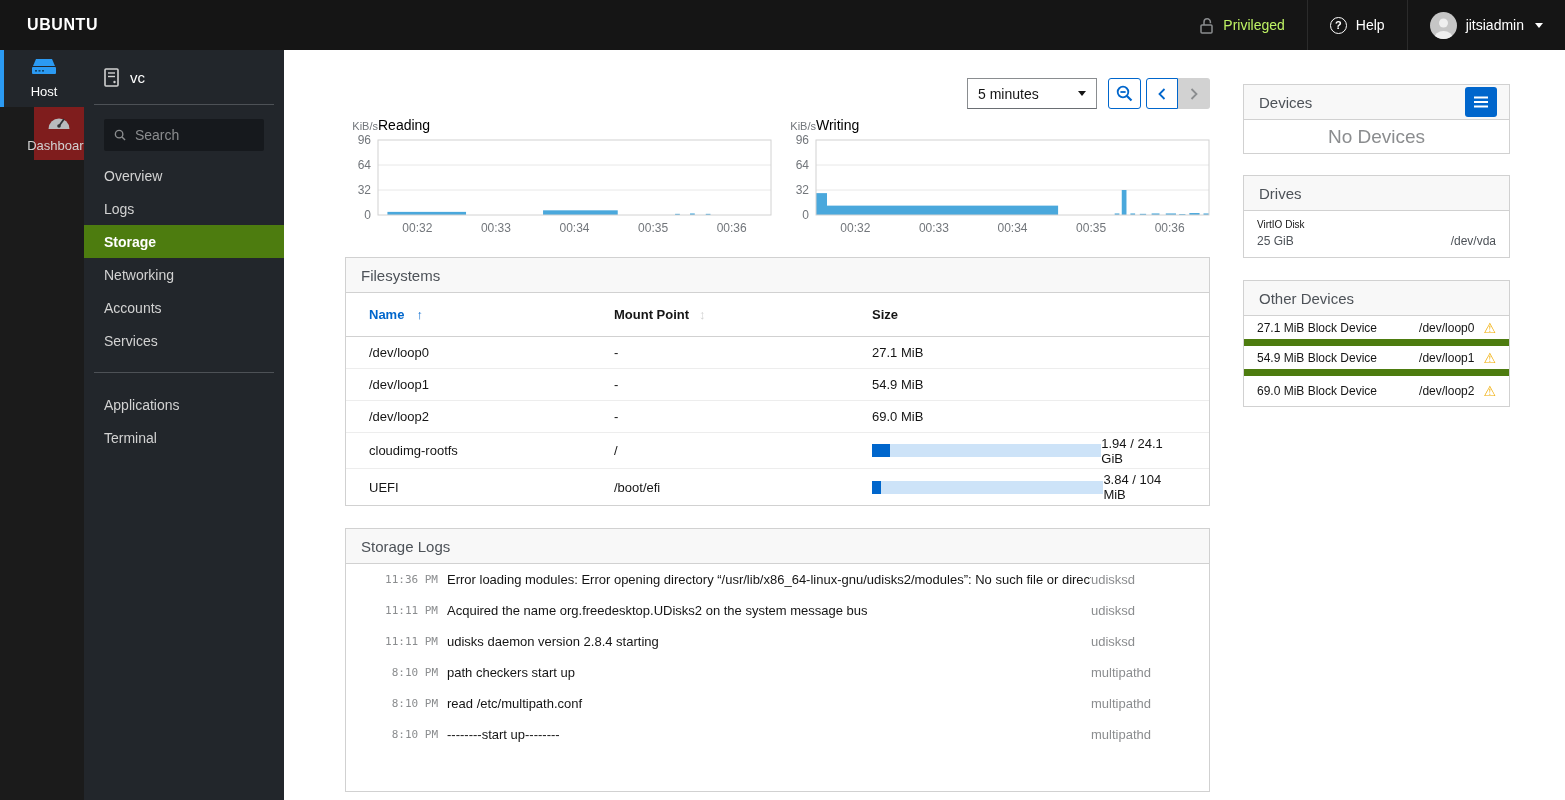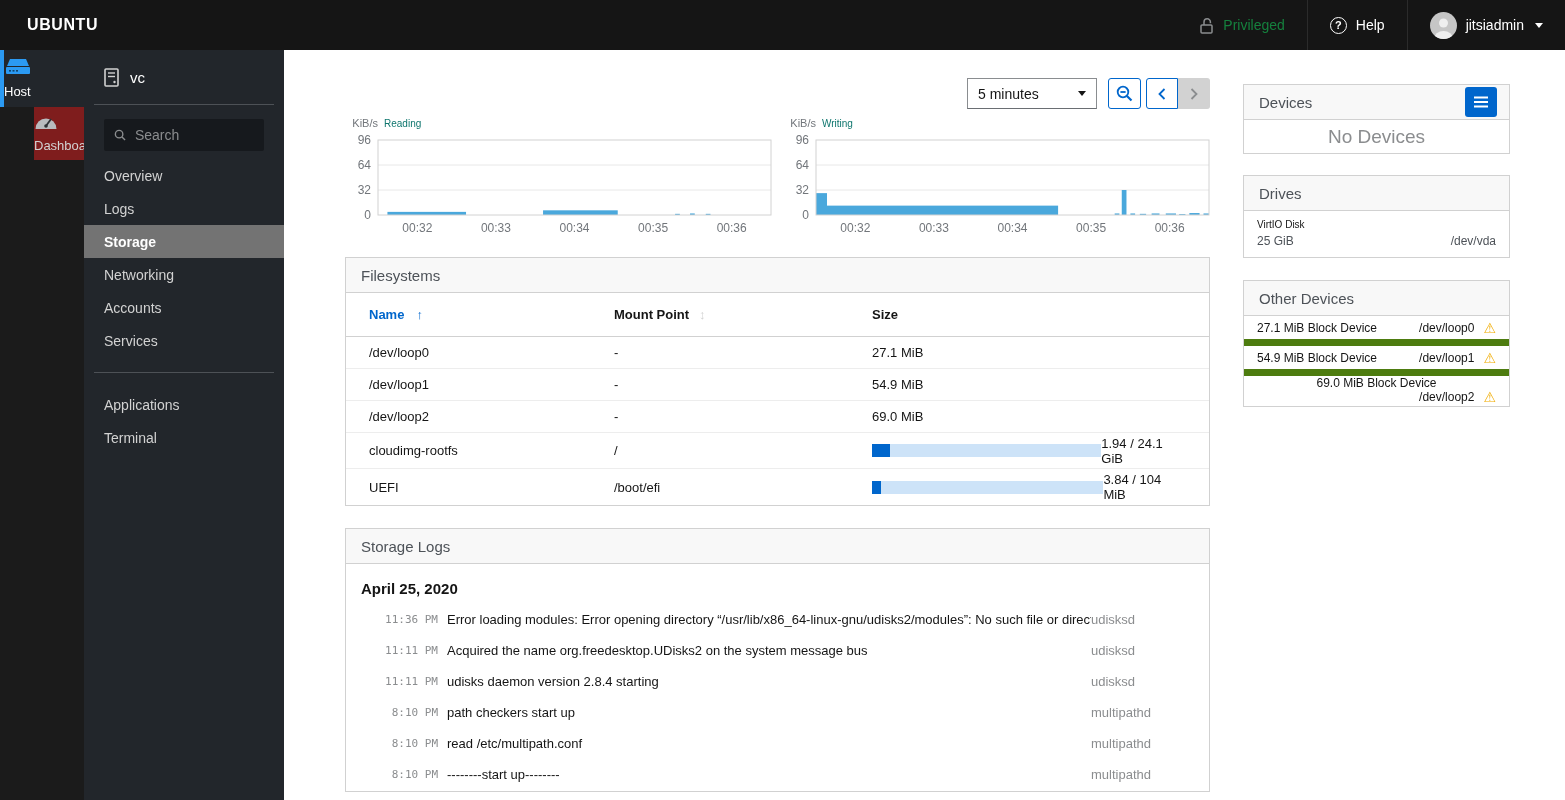--- a/index.html
+++ b/index.html
@@ -5,60 +5,60 @@
   * { box-sizing: border-box; margin: 0; padding: 0; }
   html,body { width:1565px; height:800px; overflow:hidden; }
   body { font-family:"Liberation Sans", sans-serif; background:#fff; position:relative; }
 
   
   .navbar { position:absolute; top:0; left:0; right:0; height:50px; background:#151515; display:flex; align-items:center; z-index:10; }
   .brand { margin-left:27px; color:#fff; font-size:16px; font-weight:700; letter-spacing:.6px; }
   .nav-right { margin-left:auto; display:flex; height:100%; align-items:stretch; }
   .nav-item { display:flex; align-items:center; gap:9px; padding:0 22px; color:#fff; font-size:14px; cursor:pointer; border-left:1px solid #2b2b2b; }
   .nav-item:first-child { border-left:none; }
-  .privileged { color:#15803d;justify-content:center; }
+  .privileged { color:#bef264;justify-content:center; }
   .q-circle { width:17px; height:17px; border:1.5px solid #fff; border-radius:50%; display:flex; align-items:center; justify-content:center; font-size:11px; font-weight:700; color:#fff; }
   .avatar { width:27px; height:27px; border-radius:50%; background:#c6c6c6; overflow:hidden; display:flex; align-items:flex-end; justify-content:center; }
   .caret-down { width:0; height:0; border-left:4px solid transparent; border-right:4px solid transparent; border-top:5px solid #fff; margin-left:2px; }
 
   
   .rail { position:absolute; top:50px; left:0; width:84px; bottom:0; background:#1b1b1b; }
-  .rail-item { display:flex; flex-direction:column; justify-content:center; gap:9px; font-size:13px; cursor:pointer; }
+  .rail-item { display:flex; flex-direction:column; align-items:center; justify-content:center; gap:9px; font-size:13px; cursor:pointer; }
   .rail-host { height:57px; background:#22262b; border-left:4px solid #2b9af3; color:#fff; }
   .rail-dash { height:53px; background:#7f1d1d; color:#d2d2d2;margin-left:34px; }
 
   
   .sidebar { position:absolute; top:50px; left:84px; width:200px; bottom:0; background:#22262b; }
   .host-row { height:55px; margin:0 10px; padding:0 10px; display:flex; align-items:center; gap:11px; color:#fff; font-size:15px; border-bottom:1px solid #4d5156; cursor:pointer; }
   .search-wrap { margin:14px 20px 5px; height:32px; background:#16191d; border-radius:2px; display:flex; align-items:center; padding:0 10px; gap:9px; }
   .search-wrap input { background:transparent; border:none; outline:none; color:#e0e0e0; font-size:14px; width:100%; font-family:inherit; }
   .search-wrap input::placeholder { color:#8b8d8f; }
   .menu { margin-top:8px; }
   .menu-item { height:33px; display:flex; align-items:center; padding:0 20px; color:#d2d2d2; font-size:14px; cursor:pointer; }
-  .menu-item.selected { background:#737373; color:#fff; font-weight:700; }
+  .menu-item.selected { background:#4d7c0f; color:#fff; font-weight:700; }
   .menu-divider { border-top:1px solid #4d5156; margin:15px 10px; }
   .err-badge { margin-left:auto; width:15px; height:15px; border-radius:50%; background:#c9190b; color:#fff; font-size:10px; font-weight:700; display:flex; align-items:center; justify-content:center; }
 
   
   .main { position:absolute; left:345px; top:50px; width:865px; height:750px; }
 
   .toolbar { position:absolute; top:28px; right:0; display:flex; align-items:center; }
   .dropdown { width:130px; height:31px; background:#fff; border:1px solid #8a8d90; border-bottom-color:#6a6e73; display:flex; align-items:center; padding:0 10px; font-size:14px; color:#151515; cursor:pointer; }
   .dropdown .dd-caret { margin-left:auto; width:0; height:0; border-left:4px solid transparent; border-right:4px solid transparent; border-top:5px solid #151515; }
   .tb-btn { height:31px; background:#fff; border:1px solid #0066cc; display:flex; align-items:center; justify-content:center; cursor:pointer; }
   .btn-zoom { width:33px; border-radius:3px; margin-left:11px; }
   .btn-back { width:32px; border-radius:3px 0 0 3px; margin-left:5px; }
   .btn-fwd  { width:32px; border-radius:0 3px 3px 0; background:#d2d2d2; border:1px solid #d2d2d2; border-left:none; cursor:default; }
 
   .chart { position:absolute; top:67px; width:427px; }
   .chart-reading { left:0; }
   .chart-writing { left:438px; }
   .chart-head { display:flex; align-items:baseline; height:18px; }
   .chart-unit { font-size:11px; color:#72767b; width:33px; text-align:right; }
-  .chart-title { font-size:10px; color:#0f766e; margin-left:6px; }
+  .chart-title { font-size:14px; color:#000000; }
   .chart svg { display:block; }
 
   
   .panel { position:absolute; background:#fff; border:1px solid #d1d1d1; }
   .panel-head { height:35px; background:#f8f8f8; border-bottom:1px solid #d1d1d1; display:flex; align-items:center; padding:0 15px; font-size:15px; color:#4d5258; position:relative; }
 
   #fs-panel { left:0; top:207px; width:865px; }
   .fs-header { display:grid; grid-template-columns:245px 258px 1fr; align-items:center; height:44px; padding-left:23px; border-bottom:1px solid #d1d1d1; font-size:13px; font-weight:700; color:#151515; }
   .fs-sort-name { color:#0066cc; cursor:pointer; }
   .arrow-up { color:#0066cc; font-weight:700; margin-left:12px; }
@@ -83,21 +83,21 @@
   .right-col .panel { position:relative; width:267px; }
   #devices-panel { margin-top:34px; }
   .hamburger-btn { position:absolute; right:12px; top:2px; width:32px; height:30px; background:#0066cc; border:none; border-radius:3px; display:flex; align-items:center; justify-content:center; cursor:pointer; }
   .no-devices { height:33px; display:flex; align-items:center; justify-content:center; color:#8b8d8f; font-size:19px; }
   #drives-panel { margin-top:21px; }
   .drive-row { padding:8px 13px 9px; cursor:pointer; }
   .drive-name { font-size:10px; color:#151515; }
   .drive-sub { display:flex; justify-content:space-between; margin-top:4px; font-size:12px; color:#4d5258; }
   #other-panel { margin-top:22px; }
   .od-row { height:30px; display:flex; align-items:center; padding:0 13px; font-size:12px; color:#151515; border-bottom:7px solid #4d7c0f; cursor:pointer; }
-  .od-row:last-child { border-bottom:none;flex-direction:column; }
+  .od-row:last-child { border-bottom:none; }
   .od-right { margin-left:auto; display:flex; align-items:center; gap:9px; }
   .warn-icon { color:#f0ab00; font-size:14px; line-height:1; }
 </style>
 </head>
 <body>
 
 <div class="navbar">
   <div class="brand">UBUNTU</div>
   <div class="nav-right">
     <div class="nav-item privileged">
@@ -329,21 +329,20 @@
           </div>
         <span class="usage-label">3.84 / 104 MiB</span>
       </div>
     </div>
   </div>
 
   <div class="panel" id="logs-panel">
     <div class="panel-head">
       <span>Storage Logs</span>
     </div>
-    <div class="log-date">April 25, 2020</div>
 
     <div class="log-row">
       <span class="log-time">11:36 PM</span>
       <span class="log-msg">Error loading modules: Error opening directory “/usr/lib/x86_64-linux-gnu/udisks2/modules”: No such file or directory</span>
       <span class="log-svc">udisksd</span>
     </div>
     <div class="log-row">
       <span class="log-time">11:11 PM</span>
       <span class="log-msg">Acquired the name org.freedesktop.UDisks2 on the system message bus</span>
       <span class="log-svc">udisksd</span>

